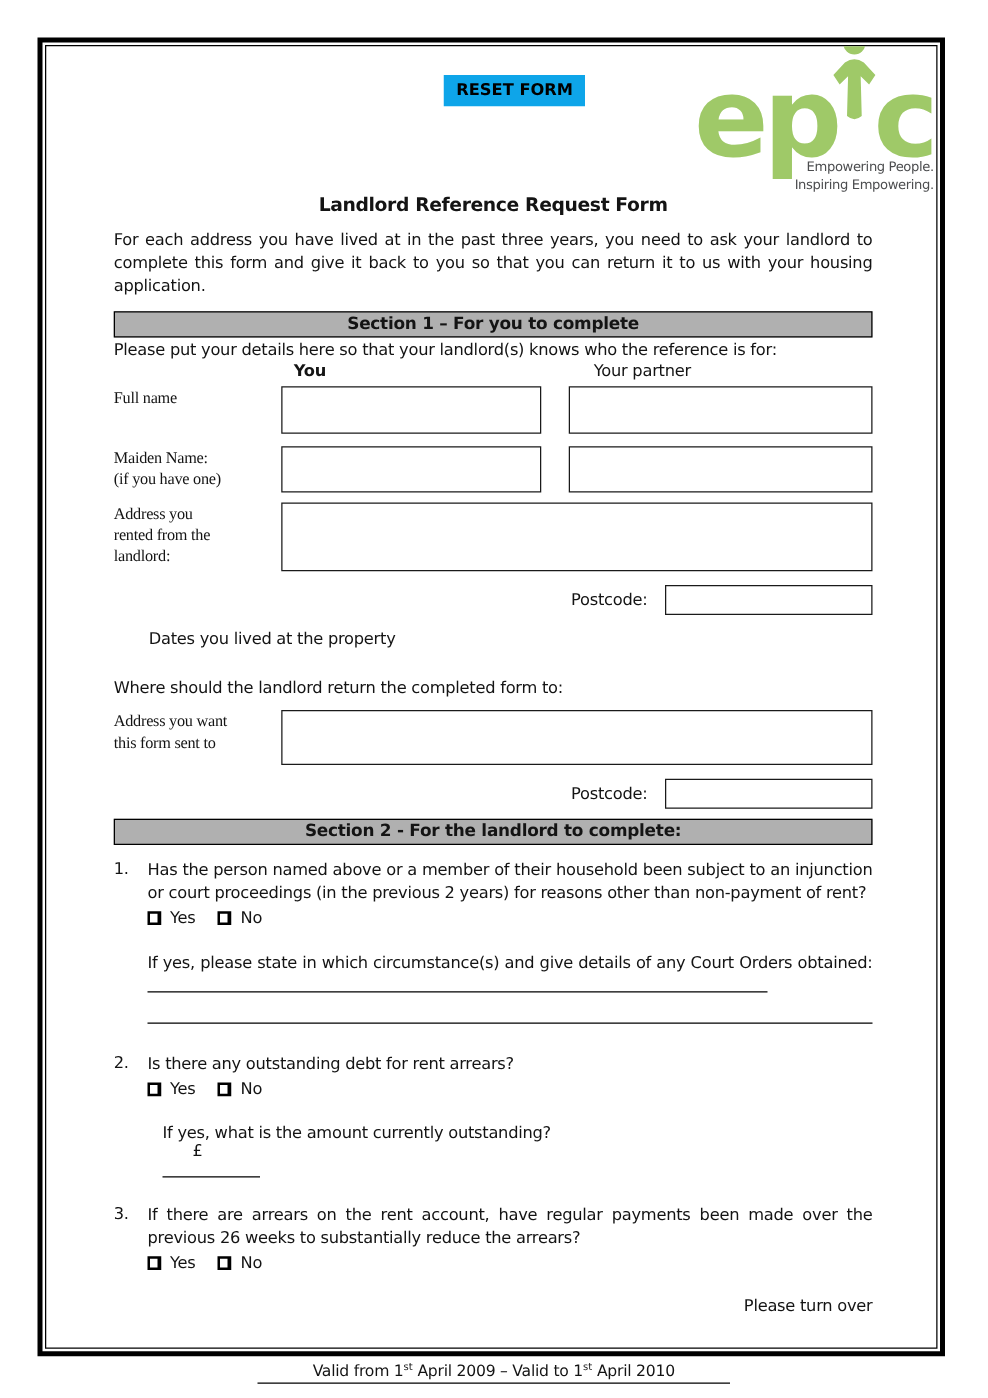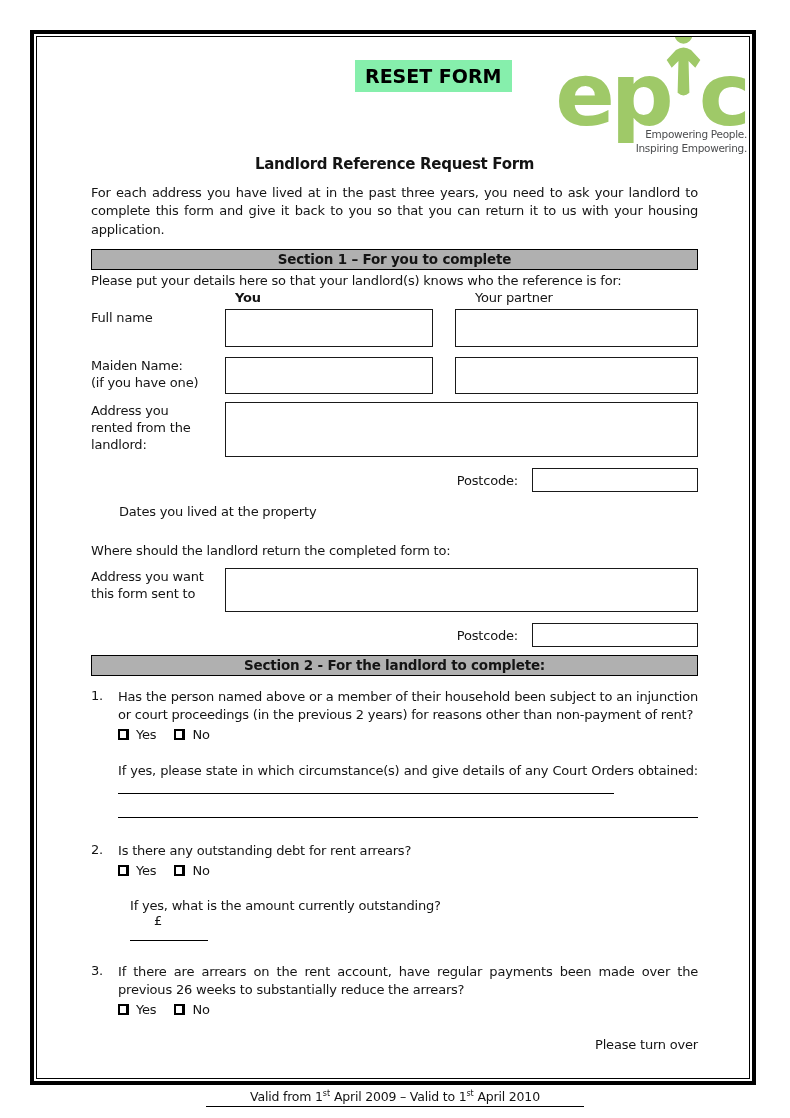--- a/index.html
+++ b/index.html
@@ -17,23 +17,23 @@
   .frame-inner {
     position: absolute; left: 2px; top: 2px; right: 2px; bottom: 2px;
     border: 1px solid #000; overflow: hidden;
   }
   .content { padding: 0 51px 0 54px; }
 
   
   .hdr { position: relative; height: 106px; }
   .reset-btn {
     position: absolute; left: 318px; top: 23px;
-    background: #86efac; border: none;
+    background: #0ea5e9; border: none;
     font-family: "DejaVu Sans", sans-serif;
-    font-weight: bold; font-size: 19px; color: #000;
+    font-weight: bold; font-size: 13px; color: #000;
     padding: 5px 10px; letter-spacing: 0; cursor: pointer;
   }
   .logo { position: absolute; right: 2px; top: 6px; width: 200px; text-align: right; }
   .logo-word { display: flex; justify-content: flex-end; align-items: flex-end; height: 82px; }
   .logo-letters {
     font-size: 88px; font-weight: bold; line-height: 0.68;
     color: #9fc968; letter-spacing: -4px;
   }
   .logo-person { margin: 0 -3px 8px -5px; }
   .logo-tagline { margin-top: 3px; font-size: 10.5px; line-height: 1.3; color: #4c4d4f; letter-spacing: -0.3px; }
@@ -46,21 +46,21 @@
     text-align: center; font-weight: bold; font-size: 13.5px; padding: 1px 0 2px;
   }
   .instruction { margin-top: 3px; }
 
   .col-heads { position: relative; height: 16px; margin-top: 2px; }
   .col-heads span { position: absolute; top: 0; }
   .ch-you { left: 144px; font-weight: bold; }
   .ch-partner { left: 384px; }
 
   .grid-row { display: grid; grid-template-columns: 134px 208px 22px 1fr; align-items: start; }
-  .grid-row .lbl { padding-top: 1px; line-height: 1.3; }
+  .grid-row .lbl { padding-top: 1px; line-height: 1.3; font-family: Liberation Serif, serif; }
   input[type=text], textarea {
     border: 1px solid #1a1a1a; background: #fff; width: 100%;
     font-family: "DejaVu Sans", sans-serif; font-size: 13px; padding: 2px 4px;
     resize: none; outline: none;
   }
   .h38 { height: 38px; } .h37 { height: 37px; } .h55 { height: 55px; }
   .h44 { height: 44px; } .h24 { height: 24px; } .h23 { height: 23px; }
   .span3 { grid-column: 2 / 5; }
 
   .pc-row { display: flex; justify-content: flex-end; align-items: center; margin-top: 11px; }

